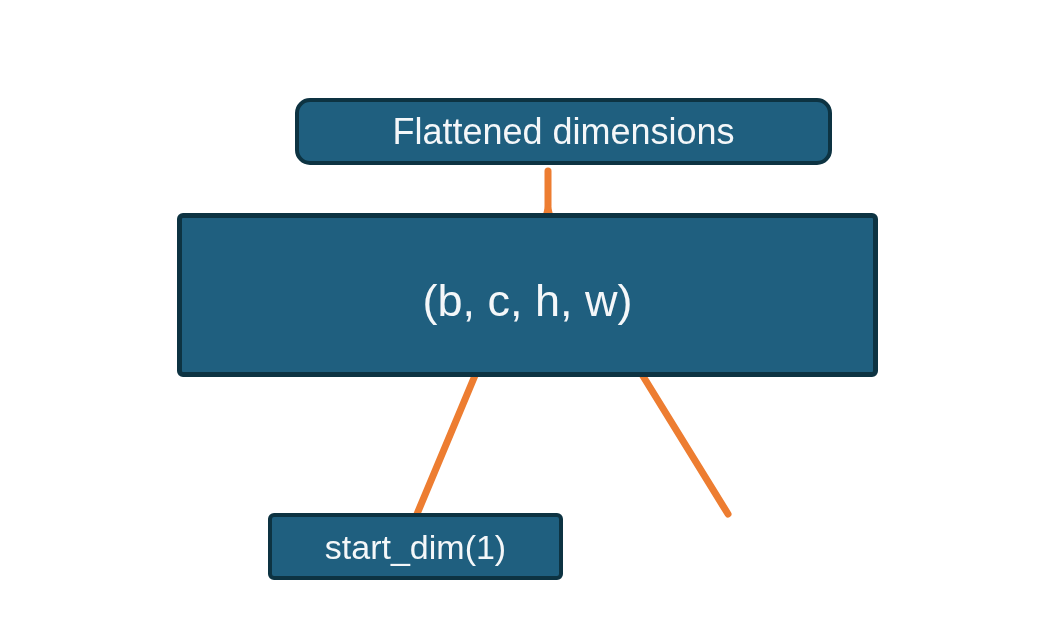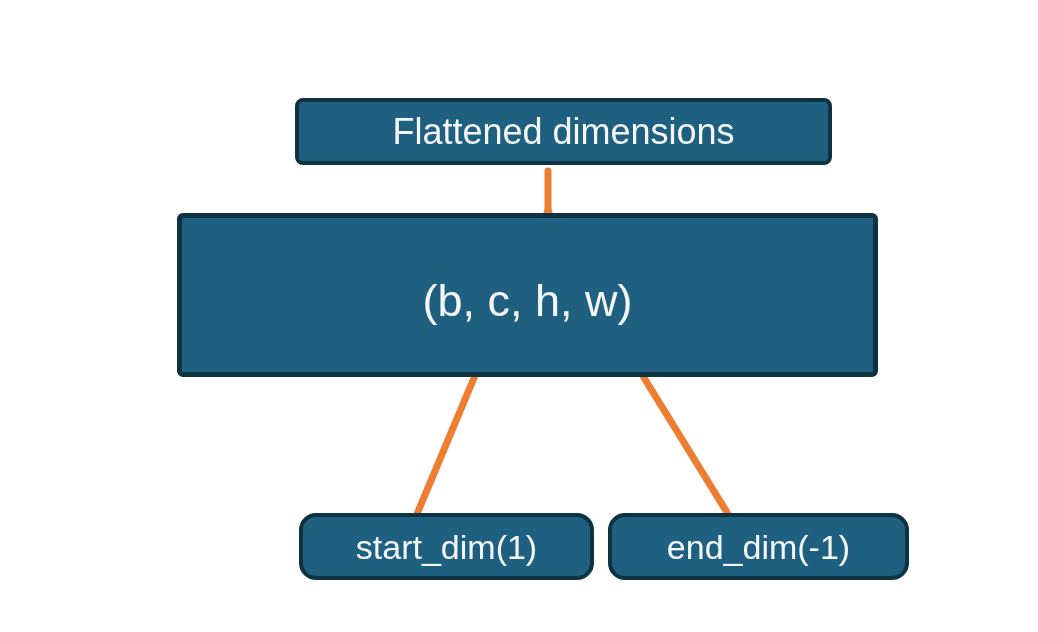--- a/index.html
+++ b/index.html
@@ -29,38 +29,37 @@
     color:var(--text-light);
     display:flex;
     align-items:center;
     justify-content:center;
     text-align:center;
     line-height:1;
   }
   .top-box{
     left:295px; top:98px;
     width:537px; height:67px;
-    border-radius:8px;
+    border-radius:15px;
     border-width:4px;
     font-size:36px;
   }
   .main-box{
     left:177px; top:213px;
     width:701px; height:164px;
     border-radius:6px;
     font-size:45px;
     padding-top:10px;
   }
   .param-box{
     top:513px;
     height:67px;
-    border-radius:17px;
+    border-radius:6px;
     border-width:4px;
     font-size:34px;
-    margin-left:31px;
   }
   .param-box.left{ left:268px; width:295px; }
   .param-box.right{ left:577px; width:301px; }
   svg.connectors{
     position:absolute;
     left:0; top:0;
     width:1038px; height:632px;
     pointer-events:none;
   }
   .orange-stroke{
@@ -98,17 +97,14 @@
   </div>
 
   <div class="box main-box">
     <span>(b, c, h, w)</span>
   </div>
 
   <div class="box param-box left">
     <span>start_dim(1)</span>
   </div>
 
-  <div class="box param-box right">
-    <span>end_dim(-1)</span>
-  </div>
 
 </div>
 
 </body></html>

